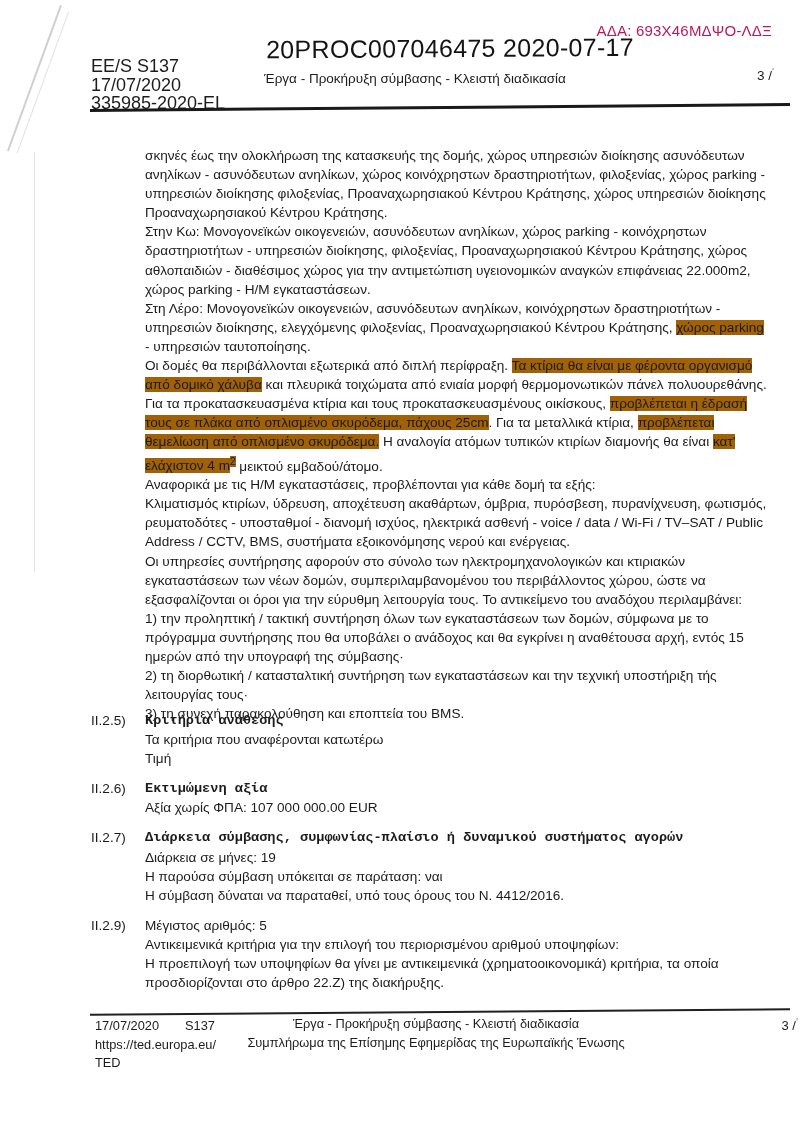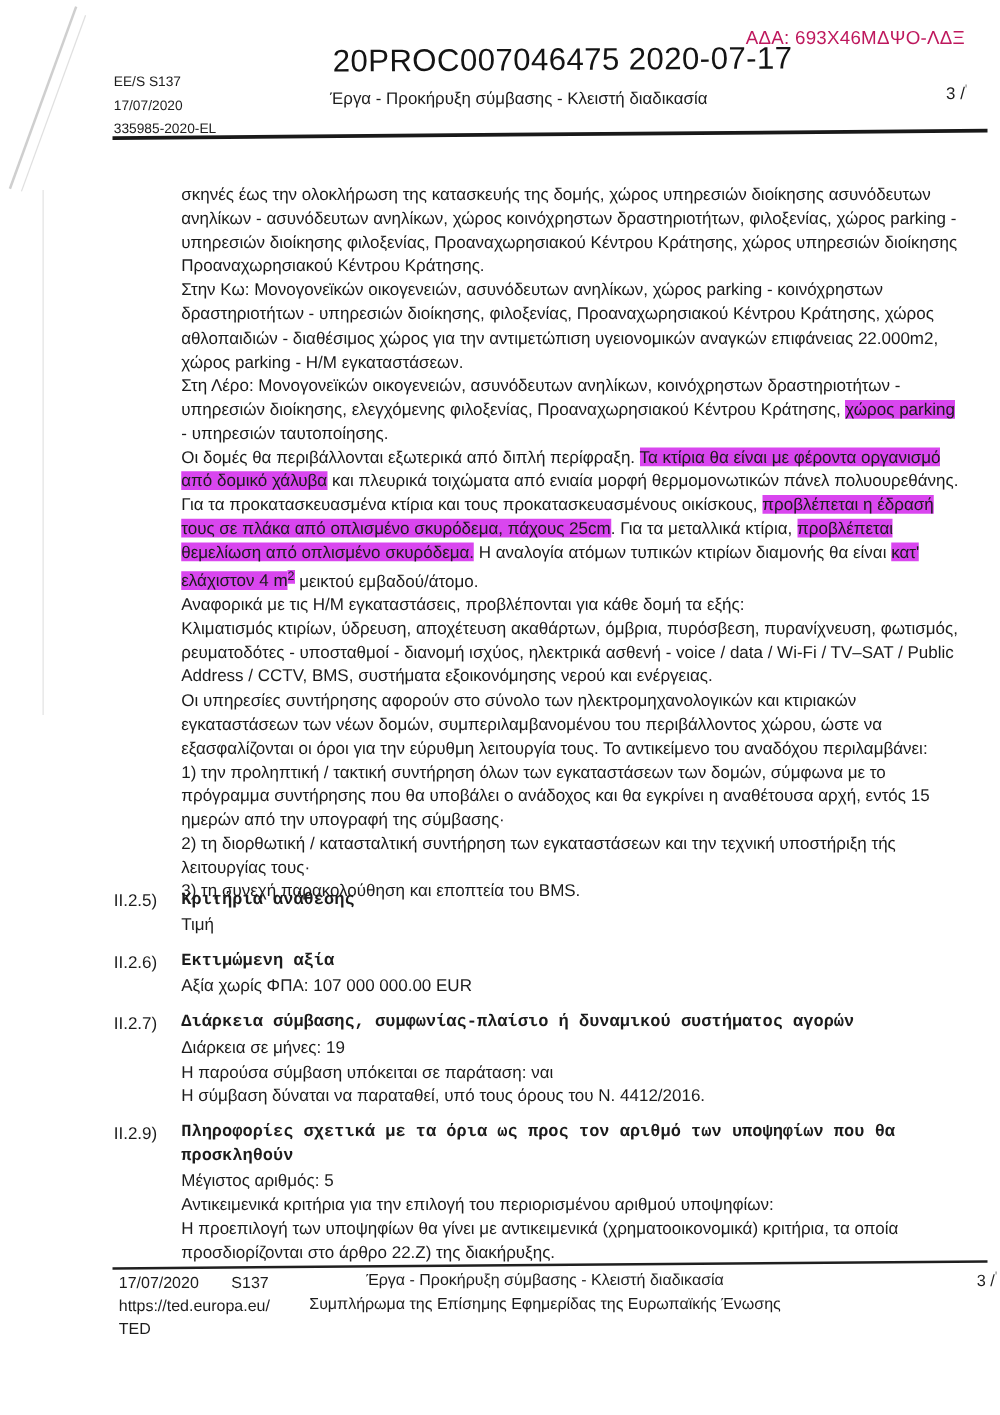--- a/index.html
+++ b/index.html
@@ -23,21 +23,21 @@
     position: absolute; top: 22px; right: 28px;
     font-size: 15px; letter-spacing: 0.2px; color: #be185d; text-align: center;
   }
   .proc-title {
     position: absolute; top: 34px; left: 110px; width: 680px;
     text-align: center; font-size: 25px; color: #141414;
     letter-spacing: 0.3px; transform: rotate(-0.4deg);
   }
   .hdr-left {
     position: absolute; top: 57px; left: 91px;
-    font-size: 11px; line-height: 18.5px;
+    font-size: 18px; line-height: 18.5px;
   }
   .hdr-center {
     position: absolute; top: 71px; left: 200px; width: 430px;
     text-align: center; font-size: 13.5px;
   }
   .hdr-page {
     position: absolute; top: 66px; right: 26px; font-size: 13.5px;
   }
   .tick { opacity: 0.55; font-size: 11px; vertical-align: 4px; }
 
@@ -49,21 +49,21 @@
     position: absolute; top: 1011px; left: 90px; width: 700px; height: 2.2px;
     background: #202020; transform: rotate(-0.45deg);
   }
 
   .body-text {
     position: absolute; top: 146px; left: 145px; width: 625px;
     font-size: 13.6px; line-height: 19.1px; color: #1b1b1b;
     text-align: left;
   }
   .para { margin: 0; }
-  .hl { background: #d946ef; }
+  .hl { background: #a16207; }
   sup.hl, .para sup { font-size: 10px; }
 
   .sections {
     position: absolute; top: 700px; left: 91px; width: 690px;
     font-size: 13.6px; line-height: 19.1px;
   }
   .section { display: flex; margin-top: 11px; }
   .sec-num { width: 54px; flex: 0 0 54px; }
   .sec-content { flex: 1; }
   .sec-title { font-weight: bold; font-family: Liberation Mono, monospace; }
@@ -110,20 +110,21 @@
       <div class="para"><span>1) την προληπτική / τακτική συντήρηση όλων των εγκαταστάσεων των δομών, σύμφωνα με το πρόγραμμα συντήρησης που θα υποβάλει ο ανάδοχος και θα εγκρίνει η αναθέτουσα αρχή, εντός 15 ημερών από την υπογραφή της σύμβασης·</span></div>
       <div class="para"><span>2) τη διορθωτική / κατασταλτική συντήρηση των εγκαταστάσεων και την τεχνική υποστήριξη τής λειτουργίας τους·</span></div>
       <div class="para"><span>3) τη συνεχή παρακολούθηση και εποπτεία του BMS.</span></div>
     </div>
 
   <div class="sections">
       <div class="section">
         <div class="sec-num">II.2.5)</div>
         <div class="sec-content">
           <div class="sec-title">Κριτήρια ανάθεσης</div>
+          <div class="sec-line">Τα κριτήρια που αναφέρονται κατωτέρω</div>
           <div class="sec-line">Τιμή</div>
         </div>
       </div>
       <div class="section">
         <div class="sec-num">II.2.6)</div>
         <div class="sec-content">
           <div class="sec-title">Εκτιμώμενη αξία</div>
           <div class="sec-line">Αξία χωρίς ΦΠΑ: 107 000 000.00 EUR</div>
         </div>
       </div>
@@ -132,21 +133,20 @@
         <div class="sec-content">
           <div class="sec-title">Διάρκεια σύμβασης, συμφωνίας-πλαίσιο ή δυναμικού συστήματος αγορών</div>
           <div class="sec-line">Διάρκεια σε μήνες: 19</div>
           <div class="sec-line">Η παρούσα σύμβαση υπόκειται σε παράταση: ναι</div>
           <div class="sec-line">Η σύμβαση δύναται να παραταθεί, υπό τους όρους του Ν. 4412/2016.</div>
         </div>
       </div>
       <div class="section">
         <div class="sec-num">II.2.9)</div>
         <div class="sec-content">
-          <div class="sec-title">Πληροφορίες σχετικά με τα όρια ως προς τον αριθμό των υποψηφίων που θα προσκληθούν</div>
           <div class="sec-line">Μέγιστος αριθμός: 5</div>
           <div class="sec-line">Αντικειμενικά κριτήρια για την επιλογή του περιορισμένου αριθμού υποψηφίων:</div>
           <div class="sec-line">Η προεπιλογή των υποψηφίων θα γίνει με αντικειμενικά (χρηματοοικονομικά) κριτήρια, τα οποία προσδιορίζονται στο άρθρο 22.Ζ) της διακήρυξης.</div>
         </div>
       </div>
     </div>
 
   <div class="rule-bottom"></div>
 
   <div class="footer">

